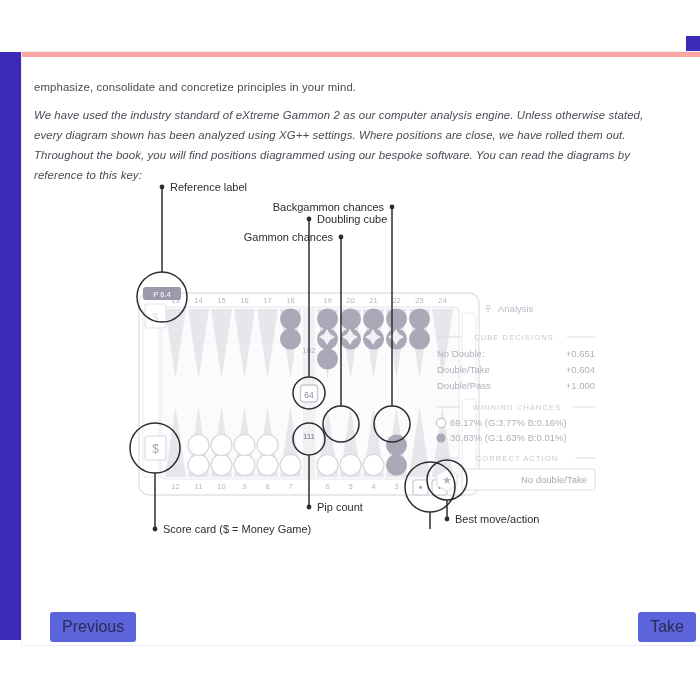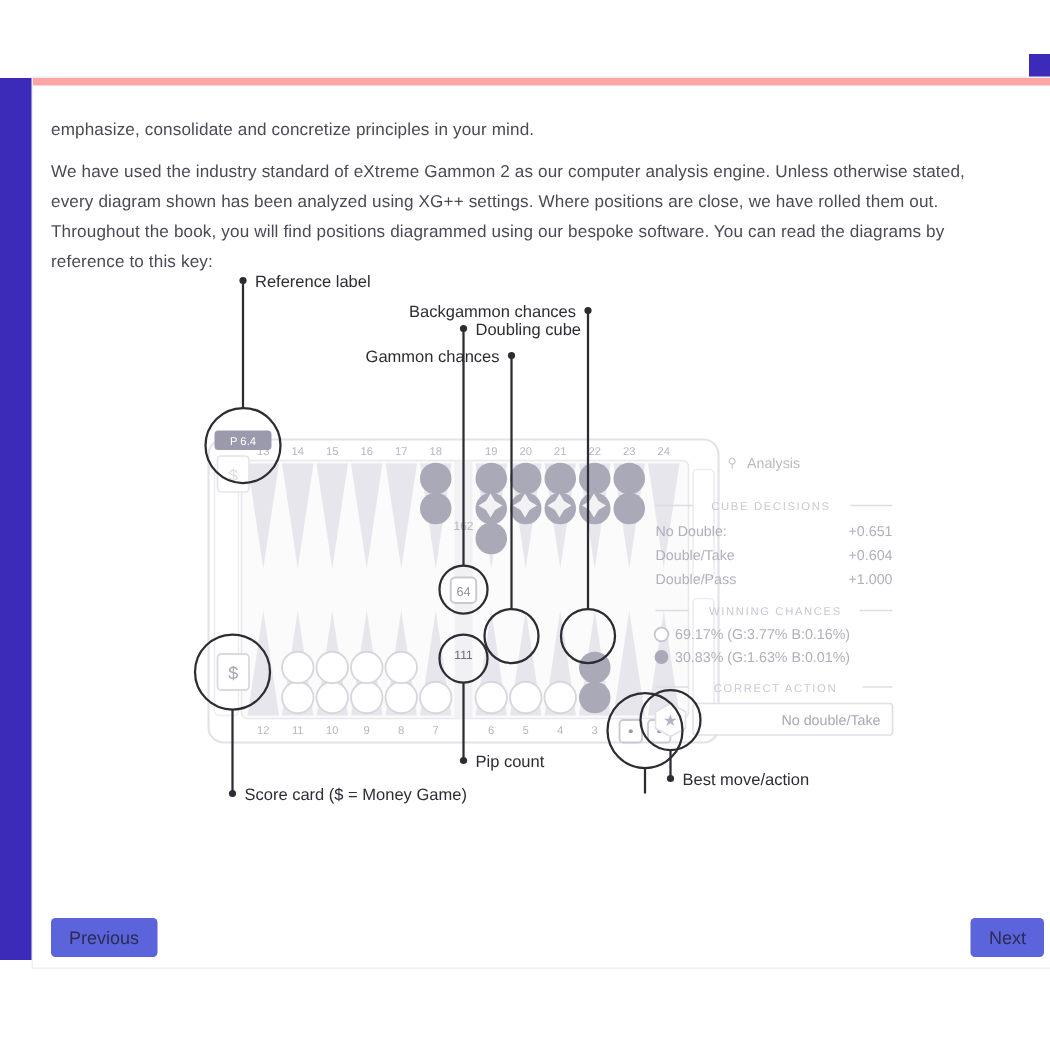--- a/index.html
+++ b/index.html
@@ -35,43 +35,44 @@
   }
   
   .para {
     position: absolute;
     color: #4a4a55;
     font-size: 11.4px;
     line-height: 20px;
     letter-spacing: .1px;
   }
   #para-1 { left: 12px; top: 9px;  width: 620px; }
-  #para-2 { left: 12px; top: 37px; width: 628px; }
+  #para-2 { left: 12px; top: 37px; width: 628px; font-style: italic; }
   #para-3 { left: 12px; top: 505px; width: 628px; }
 
   
   #figure {
     position: absolute;
     left: 95px; top: 110px;
     width: 500px; height: 370px;
   }
   #figure svg { display:block; }
 
   
   .navbtn {
     position: absolute;
     background: #5b64da;
     color: #2b2b55;
-    font-size: 12px;
+    font-size: 16px;
     border: none;
     border-radius: 3px;
     padding: 7px 12px;
     cursor: pointer;
     font-family: "Liberation Sans", sans-serif;
     line-height: 1;
+    margin-left: 16px;
   }
   #btn-prev { left: 12px; top: 555px; }
   #btn-next { right: 14px; top: 555px; }
 </style>
 </head>
 <body>
 
 <div id="root">
 
   <div class="edge-bar" id="left-bar"></div>
@@ -310,16 +311,16 @@
           <text x="216" y="74" text-anchor="end">Gammon chances</text>
           <text x="267" y="44" text-anchor="end">Backgammon chances</text>
           <text x="200" y="344">Pip count</text>
           <text x="46" y="366">Score card ($ = Money Game)</text>
           <text x="338" y="356">Best move/action</text>
         </g>
       </svg>
     </div>
 
     <button class="navbtn" id="btn-prev">Previous</button>
-    <button class="navbtn" id="btn-next">Next</button>
+    <button class="navbtn" id="btn-next">Take</button>
 
   </div>
 </div>
 
 </body></html>

